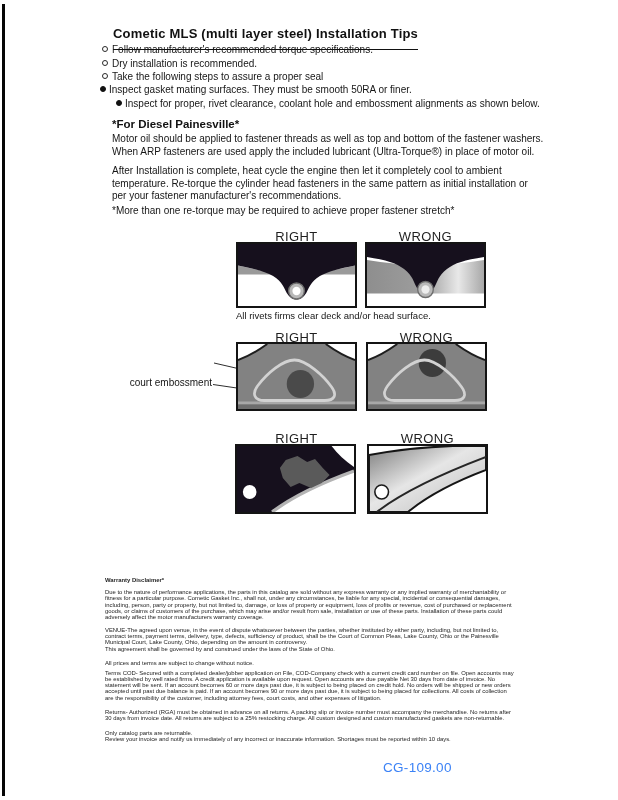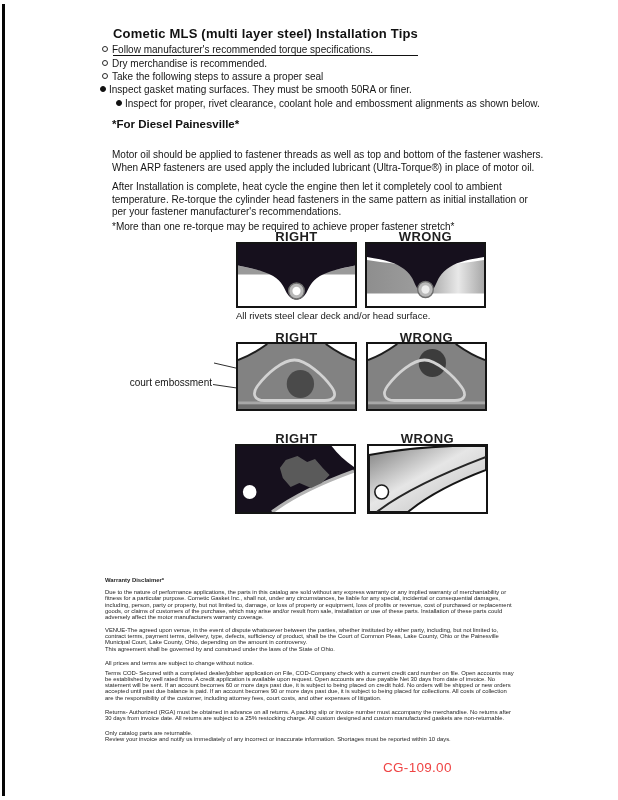--- a/index.html
+++ b/index.html
@@ -3,55 +3,55 @@
 <meta charset="utf-8">
 <style>
   html,body{margin:0;padding:0;background:#ffffff;}
   .page{
     position:relative;width:618px;height:800px;background:#ffffff;overflow:hidden;
     font-family:"Liberation Sans","DejaVu Sans",sans-serif;color:#1a1a1a;
   }
   .scan-edge{position:absolute;left:2px;top:4px;width:3px;height:792px;background:#050505;}
   .doc-title{
     position:absolute;left:113px;top:26px;font-size:13px;font-weight:bold;color:#111;
-    border-bottom:1.5px solid #111;padding-bottom:14px;letter-spacing:.2px;white-space:nowrap;
+    border-bottom:1.5px solid #111;padding-bottom:8px;letter-spacing:.2px;white-space:nowrap;
   }
   .bullet,.subbullet{position:absolute;font-size:10px;color:#161616;white-space:nowrap;}
   .bullet .mk{
     display:inline-block;width:4px;height:4px;border:1px solid #2a2a2a;border-radius:50%;
     margin-right:4px;vertical-align:1px;background:#fff;
   }
   .subbullet .mk{
     display:inline-block;width:4px;height:4px;border-radius:50%;
     margin-right:3px;vertical-align:1px;background:#111;border:1px solid #111;
   }
   .sec-head{position:absolute;left:112px;top:118px;font-size:11.5px;font-weight:bold;color:#111;}
-  .para{position:absolute;left:112px;font-size:10px;line-height:12.6px;color:#161616;margin-top:16px;}
-  .dlabel{position:absolute;width:121px;text-align:center;font-size:13px;color:#1f1f1f;letter-spacing:.4px;font-weight:bold;}
+  .para{position:absolute;left:112px;font-size:10px;line-height:12.6px;color:#161616;}
+  .dlabel{position:absolute;width:121px;text-align:center;font-size:13px;color:#1f1f1f;letter-spacing:.4px;}
   .panel{
     position:absolute;width:121px;border:2px solid #141414;box-sizing:border-box;background:#fff;
   }
   .panel svg{display:block;width:100%;height:100%;}
   .caption{position:absolute;font-size:9.5px;color:#161616;line-height:10.5px;}
   .callout{position:absolute;left:100px;width:112px;text-align:right;font-size:10px;color:#161616;line-height:10.5px;}
   .pointer-svg{position:absolute;left:100px;top:330px;pointer-events:none;}
   .legal{position:absolute;left:105px;width:411px;font-size:5.9px;line-height:6.3px;color:#232323;}
   .legal-head{font-weight:bold;}
-  .footer-code{position:absolute;left:383px;top:760px;font-size:13.5px;color:#ef4444;letter-spacing:.3px;}
+  .footer-code{position:absolute;left:383px;top:760px;font-size:13.5px;color:#3b82f6;letter-spacing:.3px;}
 </style>
 </head>
 <body>
 
 <div class="page">
   <div class="scan-edge"></div>
 
   <div class="doc-title">Cometic MLS (multi layer steel) Installation Tips</div>
 
   <div class="bullet" style="left:102px;top:44px;"><span class="mk"></span><span>Follow manufacturer's recommended torque specifications.</span></div>
-  <div class="bullet" style="left:102px;top:57.5px;"><span class="mk"></span><span>Dry merchandise is recommended.</span></div>
+  <div class="bullet" style="left:102px;top:57.5px;"><span class="mk"></span><span>Dry installation is recommended.</span></div>
   <div class="bullet" style="left:102px;top:71px;"><span class="mk"></span><span>Take the following steps to assure a proper seal</span></div>
   <div class="subbullet" style="left:100px;top:84px;"><span class="mk"></span><span>Inspect gasket mating surfaces.  They must be smooth 50RA or finer.</span></div>
   <div class="subbullet" style="left:116px;top:97.5px;"><span class="mk"></span><span>Inspect for proper, rivet clearance, coolant hole and embossment alignments as shown below.</span></div>
 
   <div class="sec-head">*For Diesel Painesville*</div>
   <div class="para" style="top:133px;width:438px;">Motor oil should be applied to fastener threads as well as top and bottom of the fastener washers. When ARP fasteners are used apply the included lubricant (Ultra-Torque®) in place of motor oil.</div>
   <div class="para" style="top:165px;width:428px;">After Installation is complete, heat cycle the engine then let it completely cool to ambient temperature. Re-torque the cylinder head fasteners in the same pattern as initial installation or per your fastener manufacturer's recommendations.</div>
   <div class="para" style="top:205px;width:440px;">*More than one re-torque may be required to achieve proper fastener stretch*</div>
 
   <div class="dlabel" style="left:236px;top:229px;">RIGHT</div>
@@ -78,21 +78,21 @@
         </linearGradient>
       </defs>
       <rect x="0" y="0" width="120" height="62" fill="#ffffff"></rect>
       <path d="M0,16 Q60,26 120,16 L120,49.5 L0,49.5 Z" fill="url(#g-deck1)"></path>
       <path d="M0,0 H120 V13 C100,16 90,19 82,25 C73,31.5 72,38.5 69,43.5 C66.5,47.5 63.5,49.5 60,49.5 C56.5,49.5 53.5,47.5 51,43.5 C48,38.5 47,31.5 38,25 C30,19 20,16 0,13 Z" fill="#16101d"></path>
       <rect x="0" y="50" width="120" height="12" fill="#ffffff"></rect>
       <circle cx="60" cy="45.5" r="8" fill="#b9b9b9" stroke="#6e6e6e" stroke-width="1.4"></circle>
       <circle cx="60" cy="45.5" r="4.2" fill="#ededed"></circle>
     </svg>
   </div>
-  <div class="caption" style="left:236px;top:311px;width:240px;">All rivets steel clear deck and/or head surface.</div>
+  <div class="caption" style="left:236px;top:311px;width:240px;">All rivets firms clear deck and/or head surface.</div>
 
   <div class="dlabel" style="left:236px;top:330px;">RIGHT</div>
   <div class="dlabel" style="left:366px;top:330px;">WRONG</div>
 
   <div class="callout" style="top:378px;">
     <div>court embossment</div>
   </div>
   <svg class="pointer-svg" width="430" height="100" viewBox="0 0 430 100">
     <line x1="114" y1="33" x2="192" y2="51" stroke="#2e2e2e" stroke-width="1"></line>
     <line x1="113" y1="54.5" x2="164" y2="62" stroke="#2e2e2e" stroke-width="1"></line>

